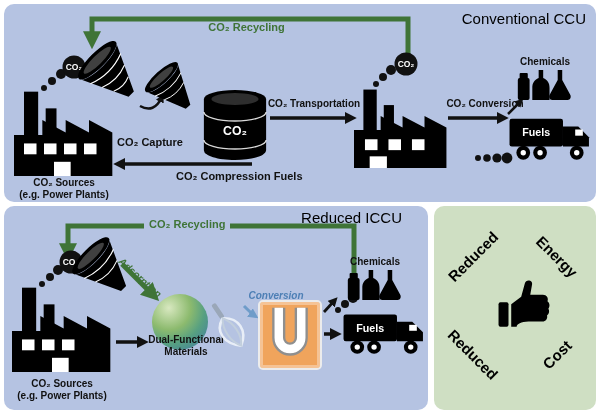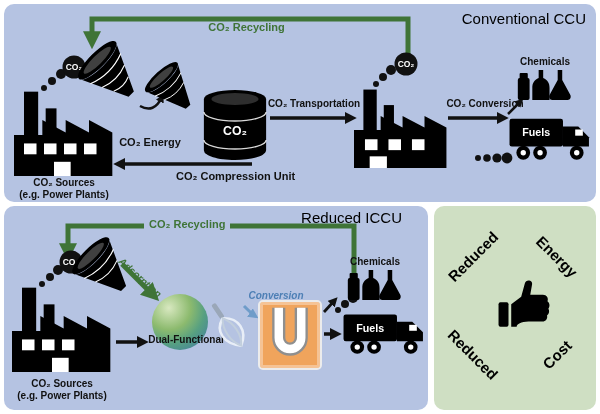--- a/index.html
+++ b/index.html
@@ -112,34 +112,34 @@
       <svg viewBox="0 0 60 64" preserveAspectRatio="none">
         <ellipse cx="30" cy="9" rx="28" ry="8.5" fill="#000"></ellipse>
         <path d="M2 9 C2 14 14 18 30 18 C46 18 58 14 58 9 L34 62 L26 62 Z" fill="#000"></path>
         <ellipse cx="30" cy="9" rx="20" ry="5" fill="#fff" opacity="0.25"></ellipse>
         <path d="M7 22 Q30 31 53 22" fill="none" stroke="#fff" stroke-width="1.3"></path>
         <path d="M13 34 Q30 41 47 34" fill="none" stroke="#fff" stroke-width="1.2"></path>
       </svg>
     </div>
 
     <div class="lbl" style="left:94px;top:132px;width:104px">
-      <div>CO₂ Energy</div>
+      <div>CO₂ Capture</div>
     </div>
 
     <div class="icon" style="left:198px;top:84px;width:66px;height:74px">
       <svg viewBox="0 0 70 74" preserveAspectRatio="none">
         <path d="M2 11 V62 C2 68 17 72 35 72 C53 72 68 68 68 62 V11 Z" fill="#000"></path>
         <ellipse cx="35" cy="11" rx="33" ry="9" fill="#000"></ellipse>
         <ellipse cx="35" cy="11" rx="25" ry="6" fill="#2e2e2e"></ellipse>
         <path d="M2 24 C2 29 17 33 35 33 C53 33 68 29 68 24" fill="none" stroke="#fff" stroke-width="1.4" opacity=".85"></path>
         <path d="M2 52 C2 57 17 61 35 61 C53 61 68 57 68 52" fill="none" stroke="#fff" stroke-width="1.4" opacity=".85"></path>
         <text x="35" y="47" text-anchor="middle" font-size="13" font-weight="bold" fill="#fff">CO₂</text>
       </svg>
     </div>
-    <div class="lbl nowrap" style="left:172px;top:166px;width:118px">CO₂ Compression Unit</div>
+    <div class="lbl nowrap" style="left:172px;top:166px;width:118px">CO₂ Compression Fuels</div>
 
     <div class="lbl sm nowrap" style="left:258px;top:94px;width:104px">CO₂ Transportation</div>
 
     <div class="icon" style="left:350px;top:84px;width:94px;height:80px">
       <svg viewBox="0 0 120 103" preserveAspectRatio="none">
         <g fill="#000">
           <rect x="12" y="2" width="17" height="56"></rect>
             <rect x="38" y="22" width="13" height="36"></rect>
           <path d="M0 103 V54 H34 V36 L62 51 V36 L90 51 V36 L118 51 V103 Z"></path>
         </g>
@@ -242,20 +242,21 @@
         <path d="M7 22 Q30 31 53 22" fill="none" stroke="#fff" stroke-width="1.3"></path>
         <path d="M13 34 Q30 41 47 34" fill="none" stroke="#fff" stroke-width="1.2"></path>
       </svg>
     </div>
 
     <div class="lbl green italic sm nowrap" style="left:96px;top:66px;width:80px;transform:rotate(42deg)">Adsorption</div>
 
     <div class="sphere" style="left:148px;top:88px;width:56px;height:56px"></div>
     <div class="lbl sm" style="left:138px;top:128px;width:88px">
       <div>Dual-Functional</div>
+      <div>Materials</div>
     </div>
 
     <div class="icon" style="left:204px;top:94px;width:40px;height:52px">
       <svg viewBox="0 0 40 56" preserveAspectRatio="none">
         <g transform="rotate(-32 20 28)">
           <rect x="17.5" y="0" width="5" height="18" rx="2" fill="#9aa7b8"></rect>
           <path d="M20 18 C6 26 6 42 20 53 C34 42 34 26 20 18" fill="none" stroke="#e8eef7" stroke-width="2.6"></path>
           <path d="M20 18 C13 28 13 43 20 53 C27 43 27 28 20 18" fill="none" stroke="#c2cfdd" stroke-width="2"></path>
         </g>
       </svg>

